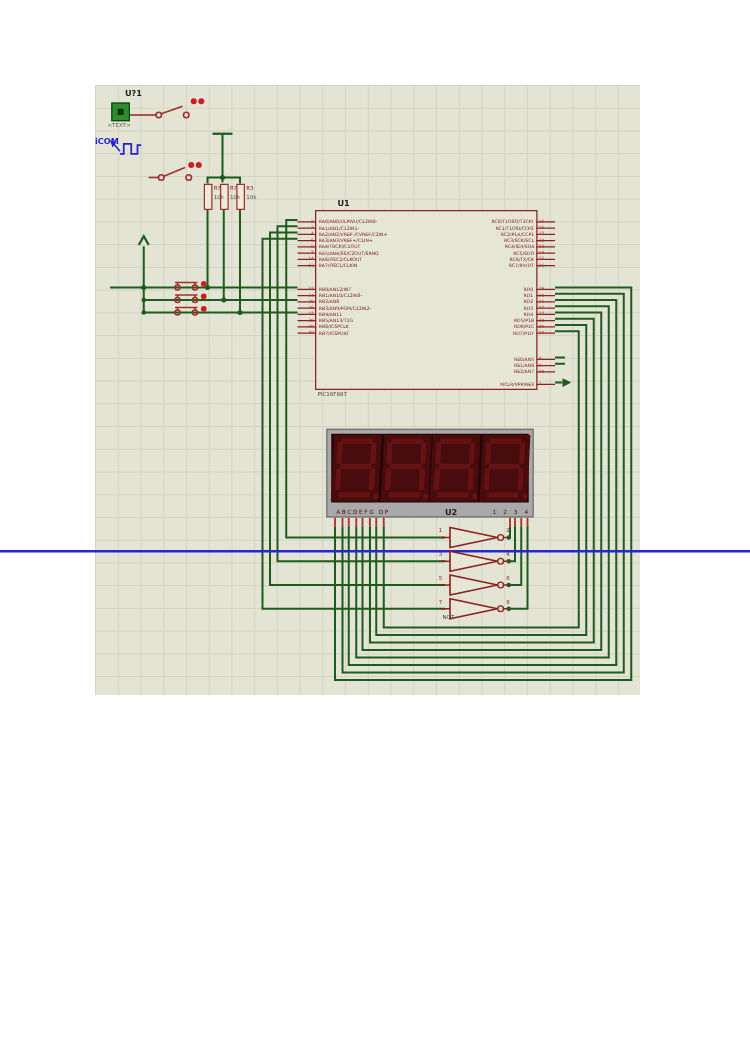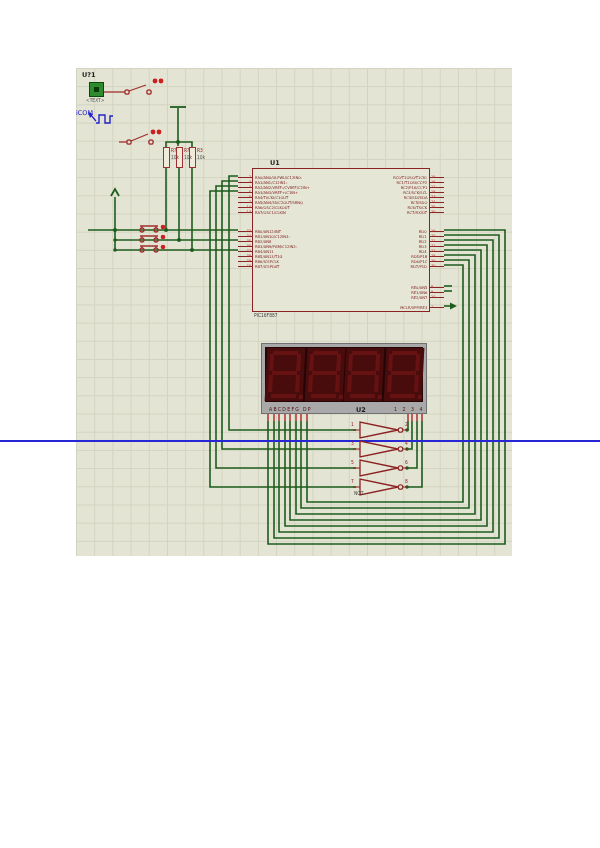--- a/index.html
+++ b/index.html
@@ -10,21 +10,21 @@
     background-color:#e4e4d4;
     background-image:linear-gradient(#d3d3c1 1px, transparent 1px),
                      linear-gradient(90deg,#d3d3c1 1px, transparent 1px);
     background-size:18.2px 18.2px;
   }
   svg.wires{position:absolute;left:0;top:0;width:600px;height:848px;pointer-events:none;}
   .lbl{position:absolute;white-space:nowrap;color:#1c1c1c;}
   .tiny{font-size:8px;transform:scale(0.55);transform-origin:0 0;}
   .ref{font-size:6.5px;font-weight:bold;color:#1c1c1c;}
   .redtxt{color:#8b2222;}
-  .bluetxt{color:#2323cc;font-weight:normal;text-align:center;}
+  .bluetxt{color:#2323cc;font-weight:bold;text-align:center;}
   
   .chip{position:absolute;left:252px;top:168px;width:178px;height:144px;
         background:#e6e6d6;border:1.6px solid #8b2222;box-sizing:border-box;}
   .pin-row{position:absolute;left:0;right:0;height:5px;}
   .pin-row .pname{position:absolute;top:0;font-size:7.4px;line-height:5px;color:#7c2020;
                   transform:scale(0.5);white-space:nowrap;}
   .pin-row.left .pname{left:2px;transform-origin:0 50%;}
   .pin-row.right .pname{right:2px;transform-origin:100% 50%;}
   .pin-row .pnum{position:absolute;top:0;font-size:7px;line-height:5px;color:#b03030;
                  transform:scale(0.5);white-space:nowrap;}
@@ -184,21 +184,21 @@
 
     <g stroke="#b03030" stroke-width="1.5" fill="none">
       <path d="M268,414 V421 M274,414 V421 M279,414 V421 M285,414 V421 M290,414 V421 M296,414 V421 M301,414 V421 M307,414 V421"></path>
       <path d="M408,414 V421 M412,414 V421 M417,414 V421 M422,414 V421"></path>
     </g>
   </svg>
 
   <div class="probe">
     <div class="probe-inner"></div>
   </div>
-  <div class="lbl ref" style="left:82px;top:71px;">U?1</div>
+  <div class="lbl ref" style="left:100px;top:71px;">U?1</div>
   <div class="lbl tiny" style="left:86px;top:98px;color:#555;">&lt;TEXT&gt;</div>
 
   <div class="lbl bluetxt" style="left:76px;top:109px;font-size:6.5px;">iCOM</div>
 
   <div class="resistor" style="left:162.5px;top:147px;"></div>
   <div class="resistor" style="left:175.5px;top:147px;"></div>
   <div class="resistor" style="left:188.5px;top:147px;"></div>
   <div class="lbl tiny redtxt" style="left:171px;top:148px;">R?</div>
   <div class="lbl tiny" style="left:171px;top:155px;color:#555;">10k</div>
   <div class="lbl tiny redtxt" style="left:184px;top:148px;">R?</div>

